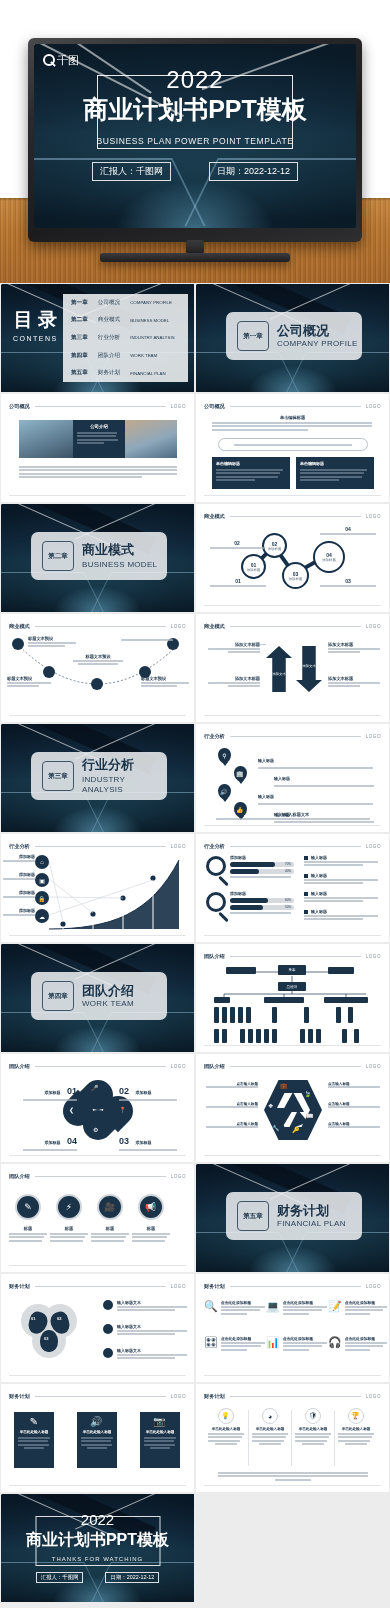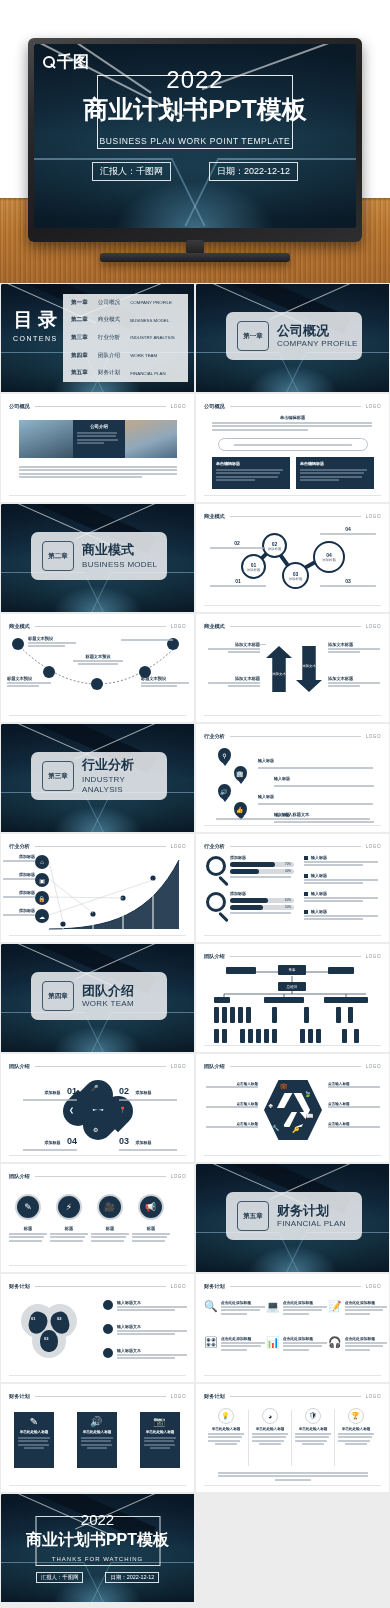--- a/index.html
+++ b/index.html
@@ -51,21 +51,21 @@
   }
   .rail{position:absolute;bottom:2px;width:48%;height:68px;border-top:2px solid rgba(160,200,225,.45);}
   .rail.l{left:0;transform:skewX(26deg);border-right:2px solid rgba(150,195,222,.40);}
   .rail.r{right:0;transform:skewX(-26deg);border-left:2px solid rgba(150,195,222,.40);}
 
   .logo-badge{position:absolute;left:9px;top:10px;display:flex;align-items:center;gap:2px;}
   .logo-mark{
     width:12px;height:12px;border:2px solid #fff;border-radius:50%;position:relative;
   }
   .logo-mark:after{content:"";position:absolute;right:-3px;bottom:-1px;width:6px;height:2px;background:#fff;transform:rotate(45deg);}
-  .logo-text{color:#fff;font-size:16px;font-weight:bold;letter-spacing:0;line-height:1;}
+  .logo-text{color:#fff;font-size:11px;font-weight:normal;letter-spacing:0;line-height:1;}
 
   .title-frame{
     position:absolute;left:50%;top:31px;transform:translateX(-50%);
     width:196px;height:74px;border:1px solid rgba(255,255,255,.9);
   }
   .hero-year{
     position:absolute;left:50%;top:24px;transform:translateX(-50%);
     color:#fff;font-size:24px;line-height:1;font-weight:300;letter-spacing:1px;
   }
   .hero-title{
@@ -233,21 +233,21 @@
         </div>
 
         <div class="logo-badge">
           <span class="logo-mark"></span>
           <span class="logo-text">千图</span>
         </div>
 
         <div class="title-frame"></div>
         <div class="hero-year">2022</div>
         <div class="hero-title">商业计划书PPT模板</div>
-        <div class="hero-sub">BUSINESS PLAN WORK POINT TEMPLATE</div>
+        <div class="hero-sub">BUSINESS PLAN POWER POINT TEMPLATE</div>
         <div class="hero-meta">
           <span class="meta-box">汇报人：千图网</span>
           <span class="meta-box">日期：2022-12-12</span>
         </div>
       </div>
     </div>
     <div class="tv-stand-neck"></div>
     <div class="tv-stand-base"></div>
   </div>
 </div>

